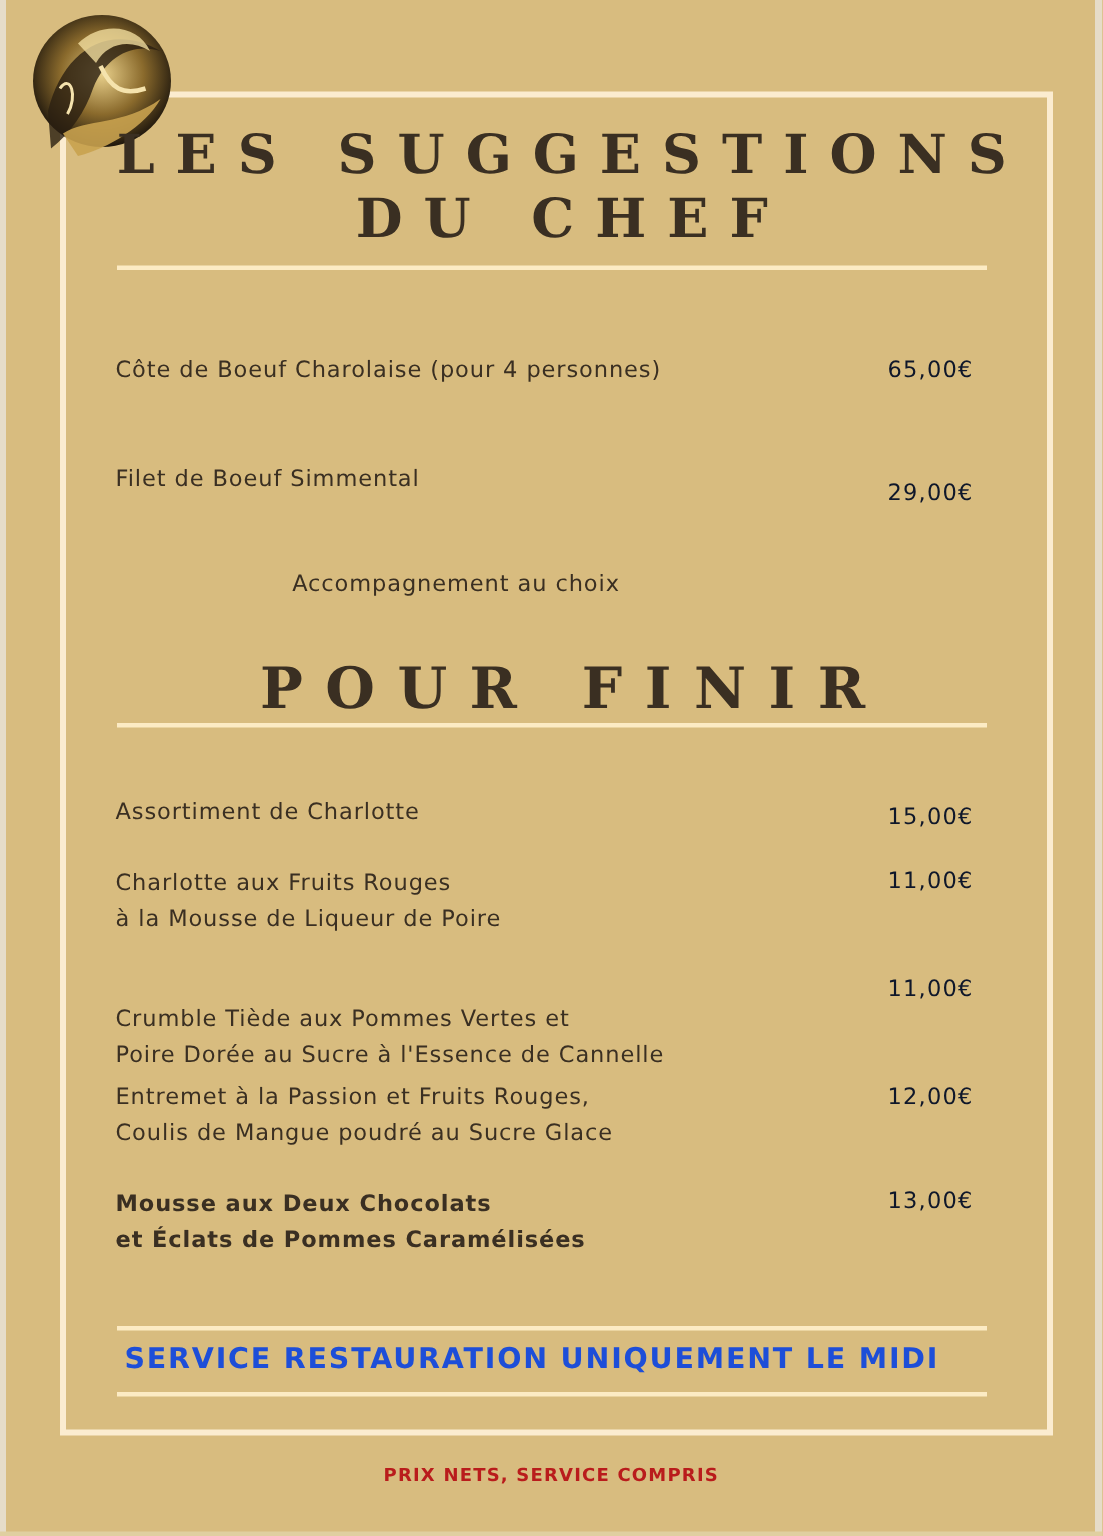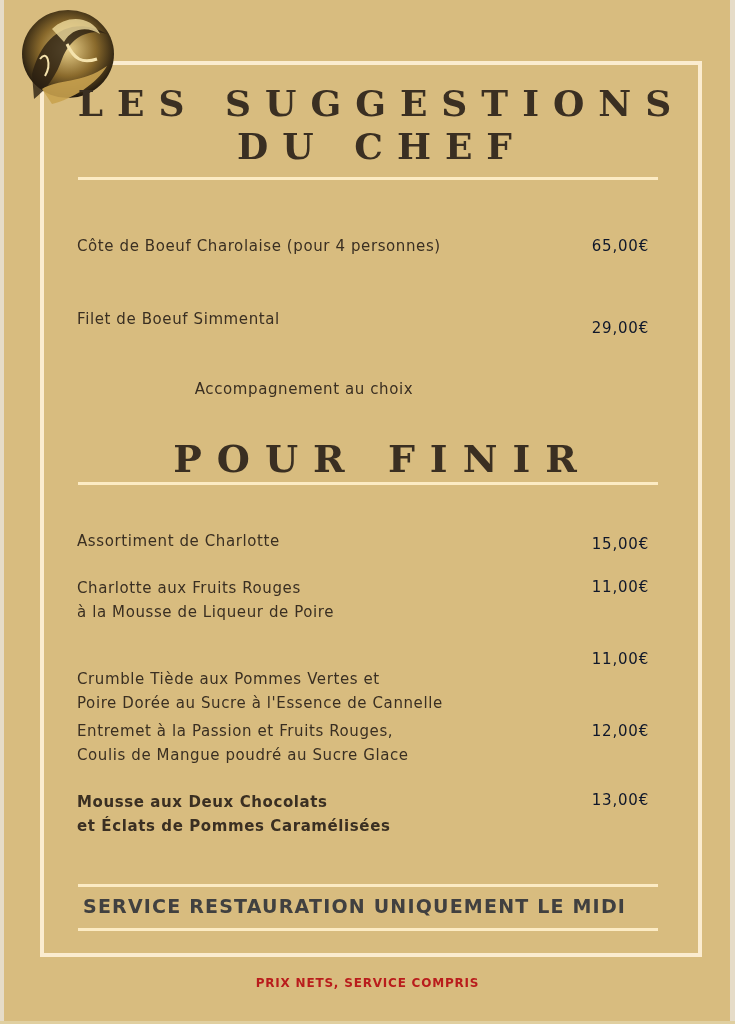--- a/index.html
+++ b/index.html
@@ -31,21 +31,21 @@
   .item-price {
     position:absolute; right:86px; width:100px; text-align:right;
     font-size:15px; color:#0f172a; letter-spacing:0.8px;
   }
   .note { position:absolute; left:0; width:608px; text-align:center; font-size:15px; color:#3a2f22; letter-spacing:0.6px; }
   .section-title {
     position:absolute; left:0; width:735px; text-align:center; top:436px;
     font-family:"DejaVu Serif", serif; font-weight:bold; font-size:38px; color:#3a2f22; letter-spacing:15px; padding-left:15px;
   }
   .service {
-    position:absolute; left:83px; top:895px; font-size:19px; font-weight:bold; color:#404040; letter-spacing:1.2px;
+    position:absolute; left:83px; top:895px; font-size:19px; font-weight:bold; color:#1d4ed8; letter-spacing:1.2px;
   }
   .footer-note {
     position:absolute; left:0; width:735px; text-align:center; top:976px; font-size:12px; font-weight:bold; color:#b91c1c; letter-spacing:0.8px;
   }
 </style>
 </head>
 <body>
 
 <div class="page-edge-left"></div>
 <div class="page-edge-right"></div>

